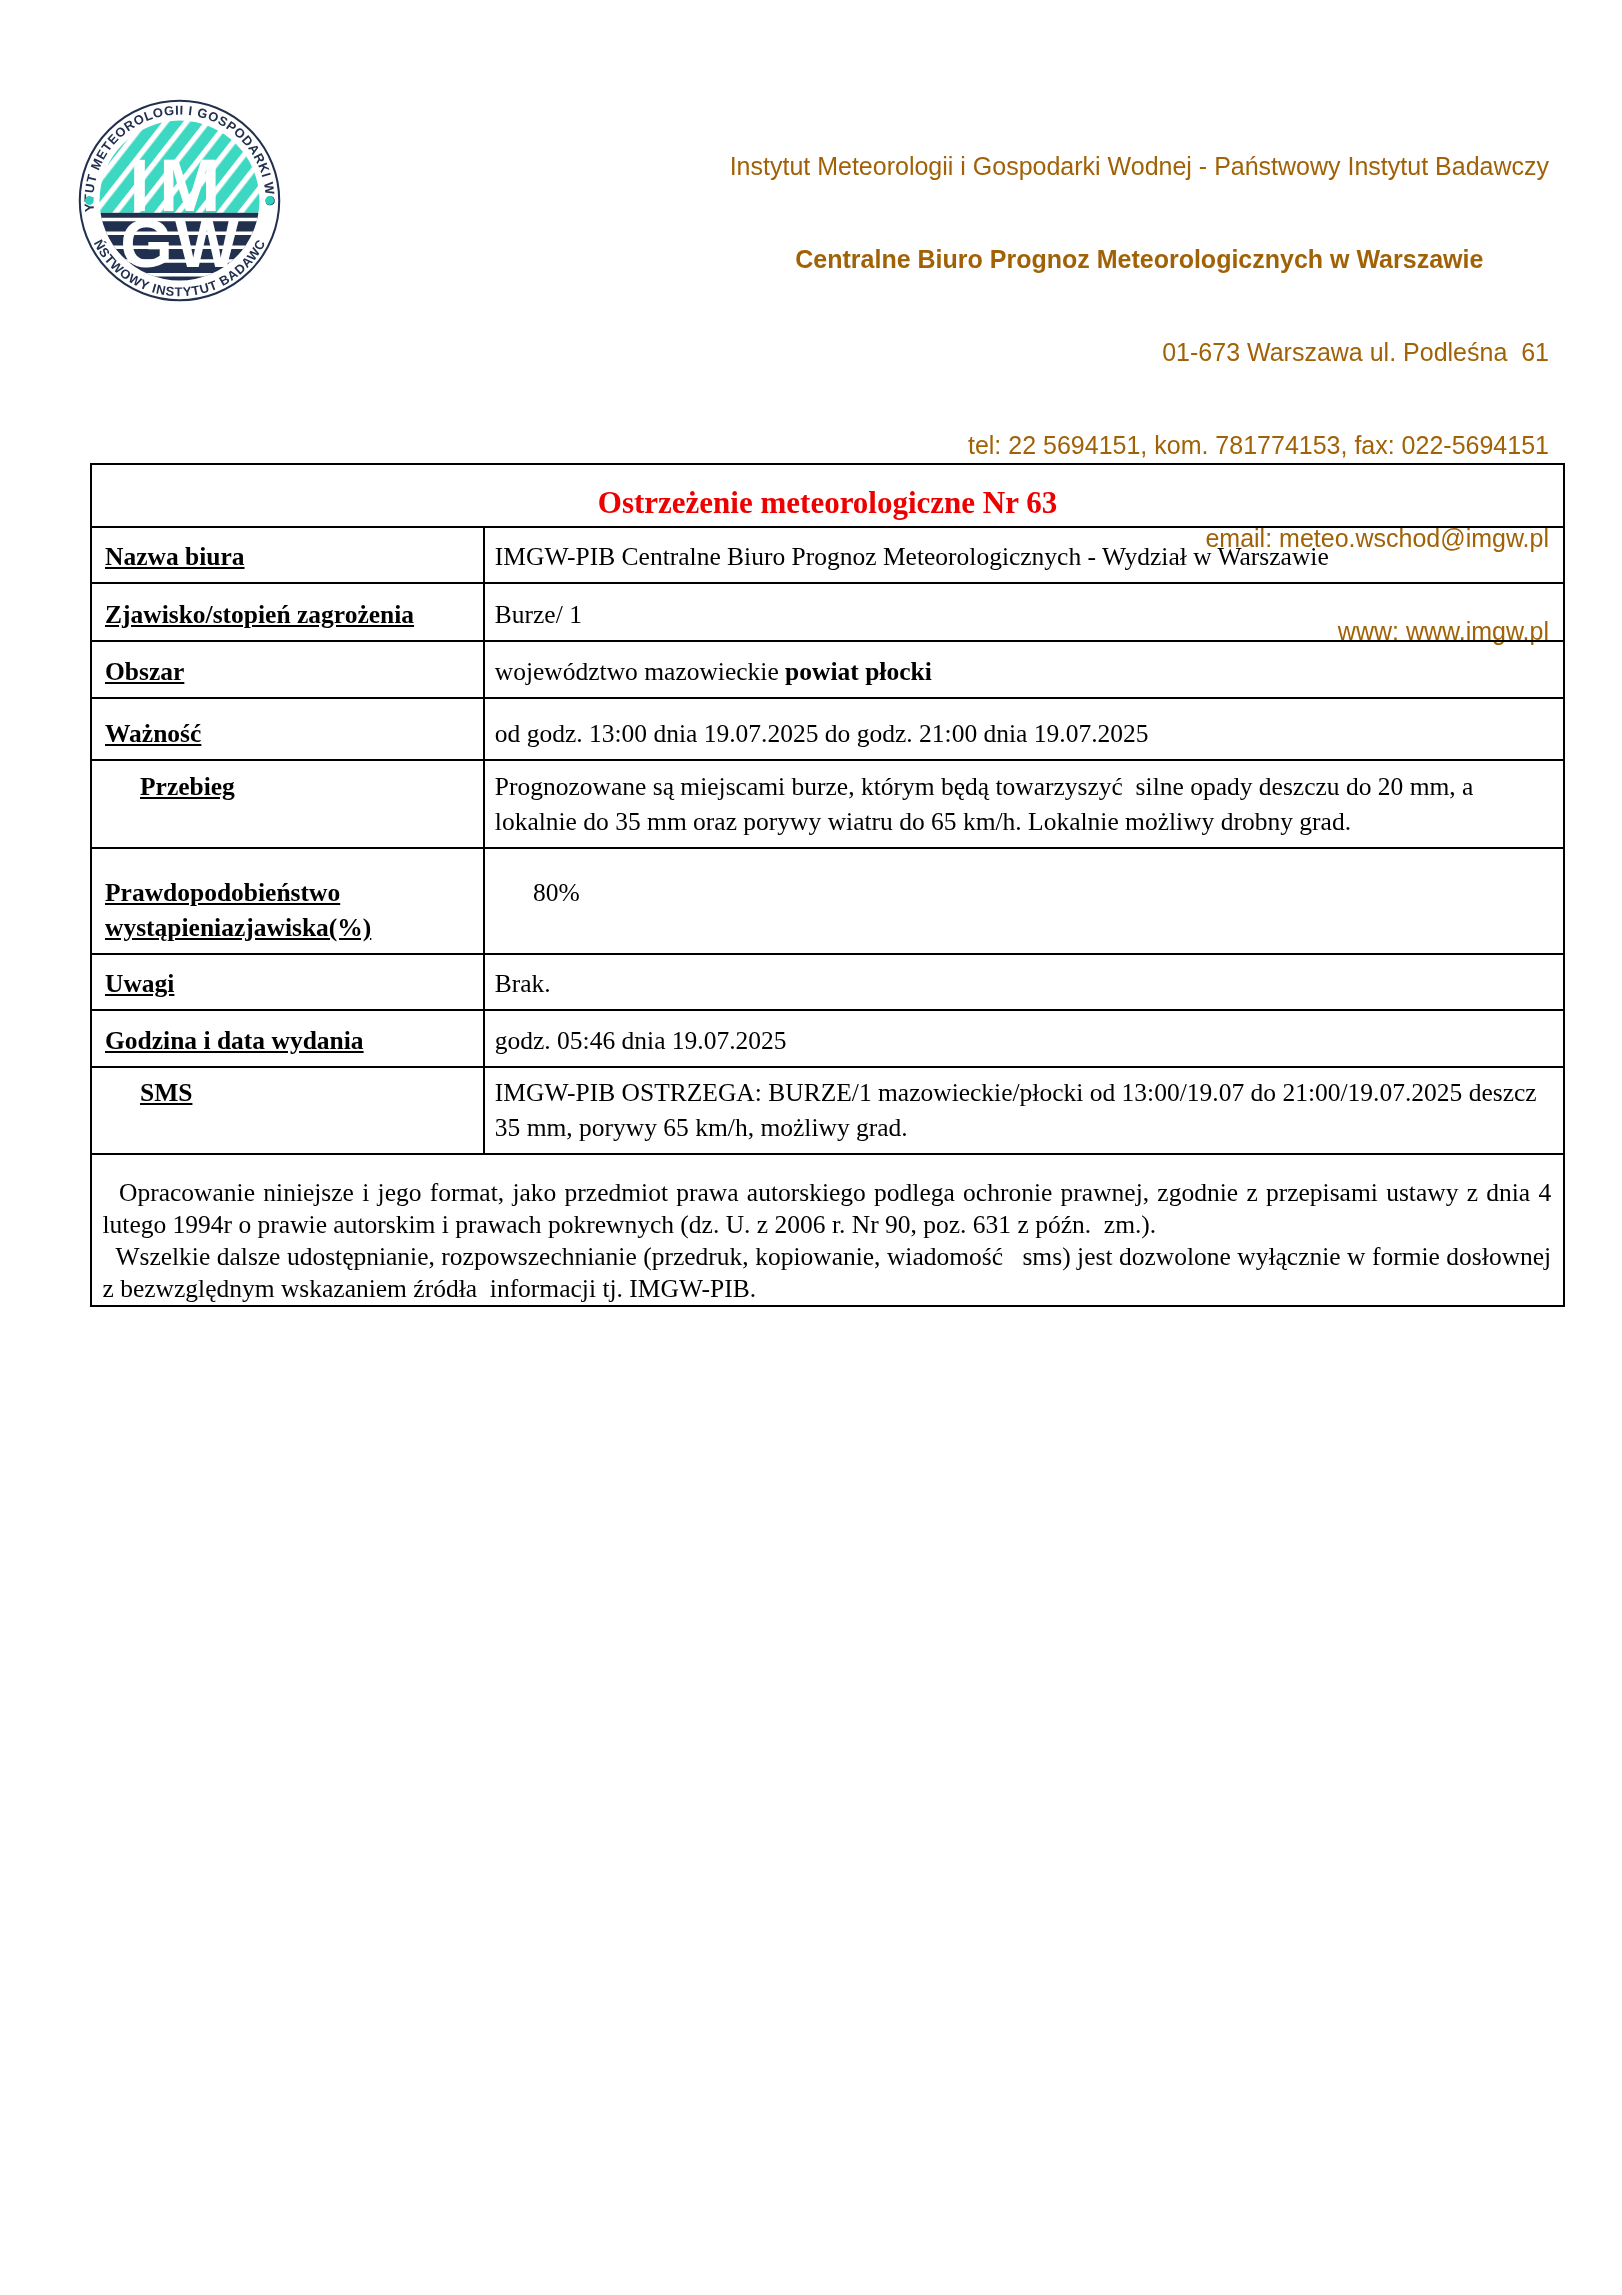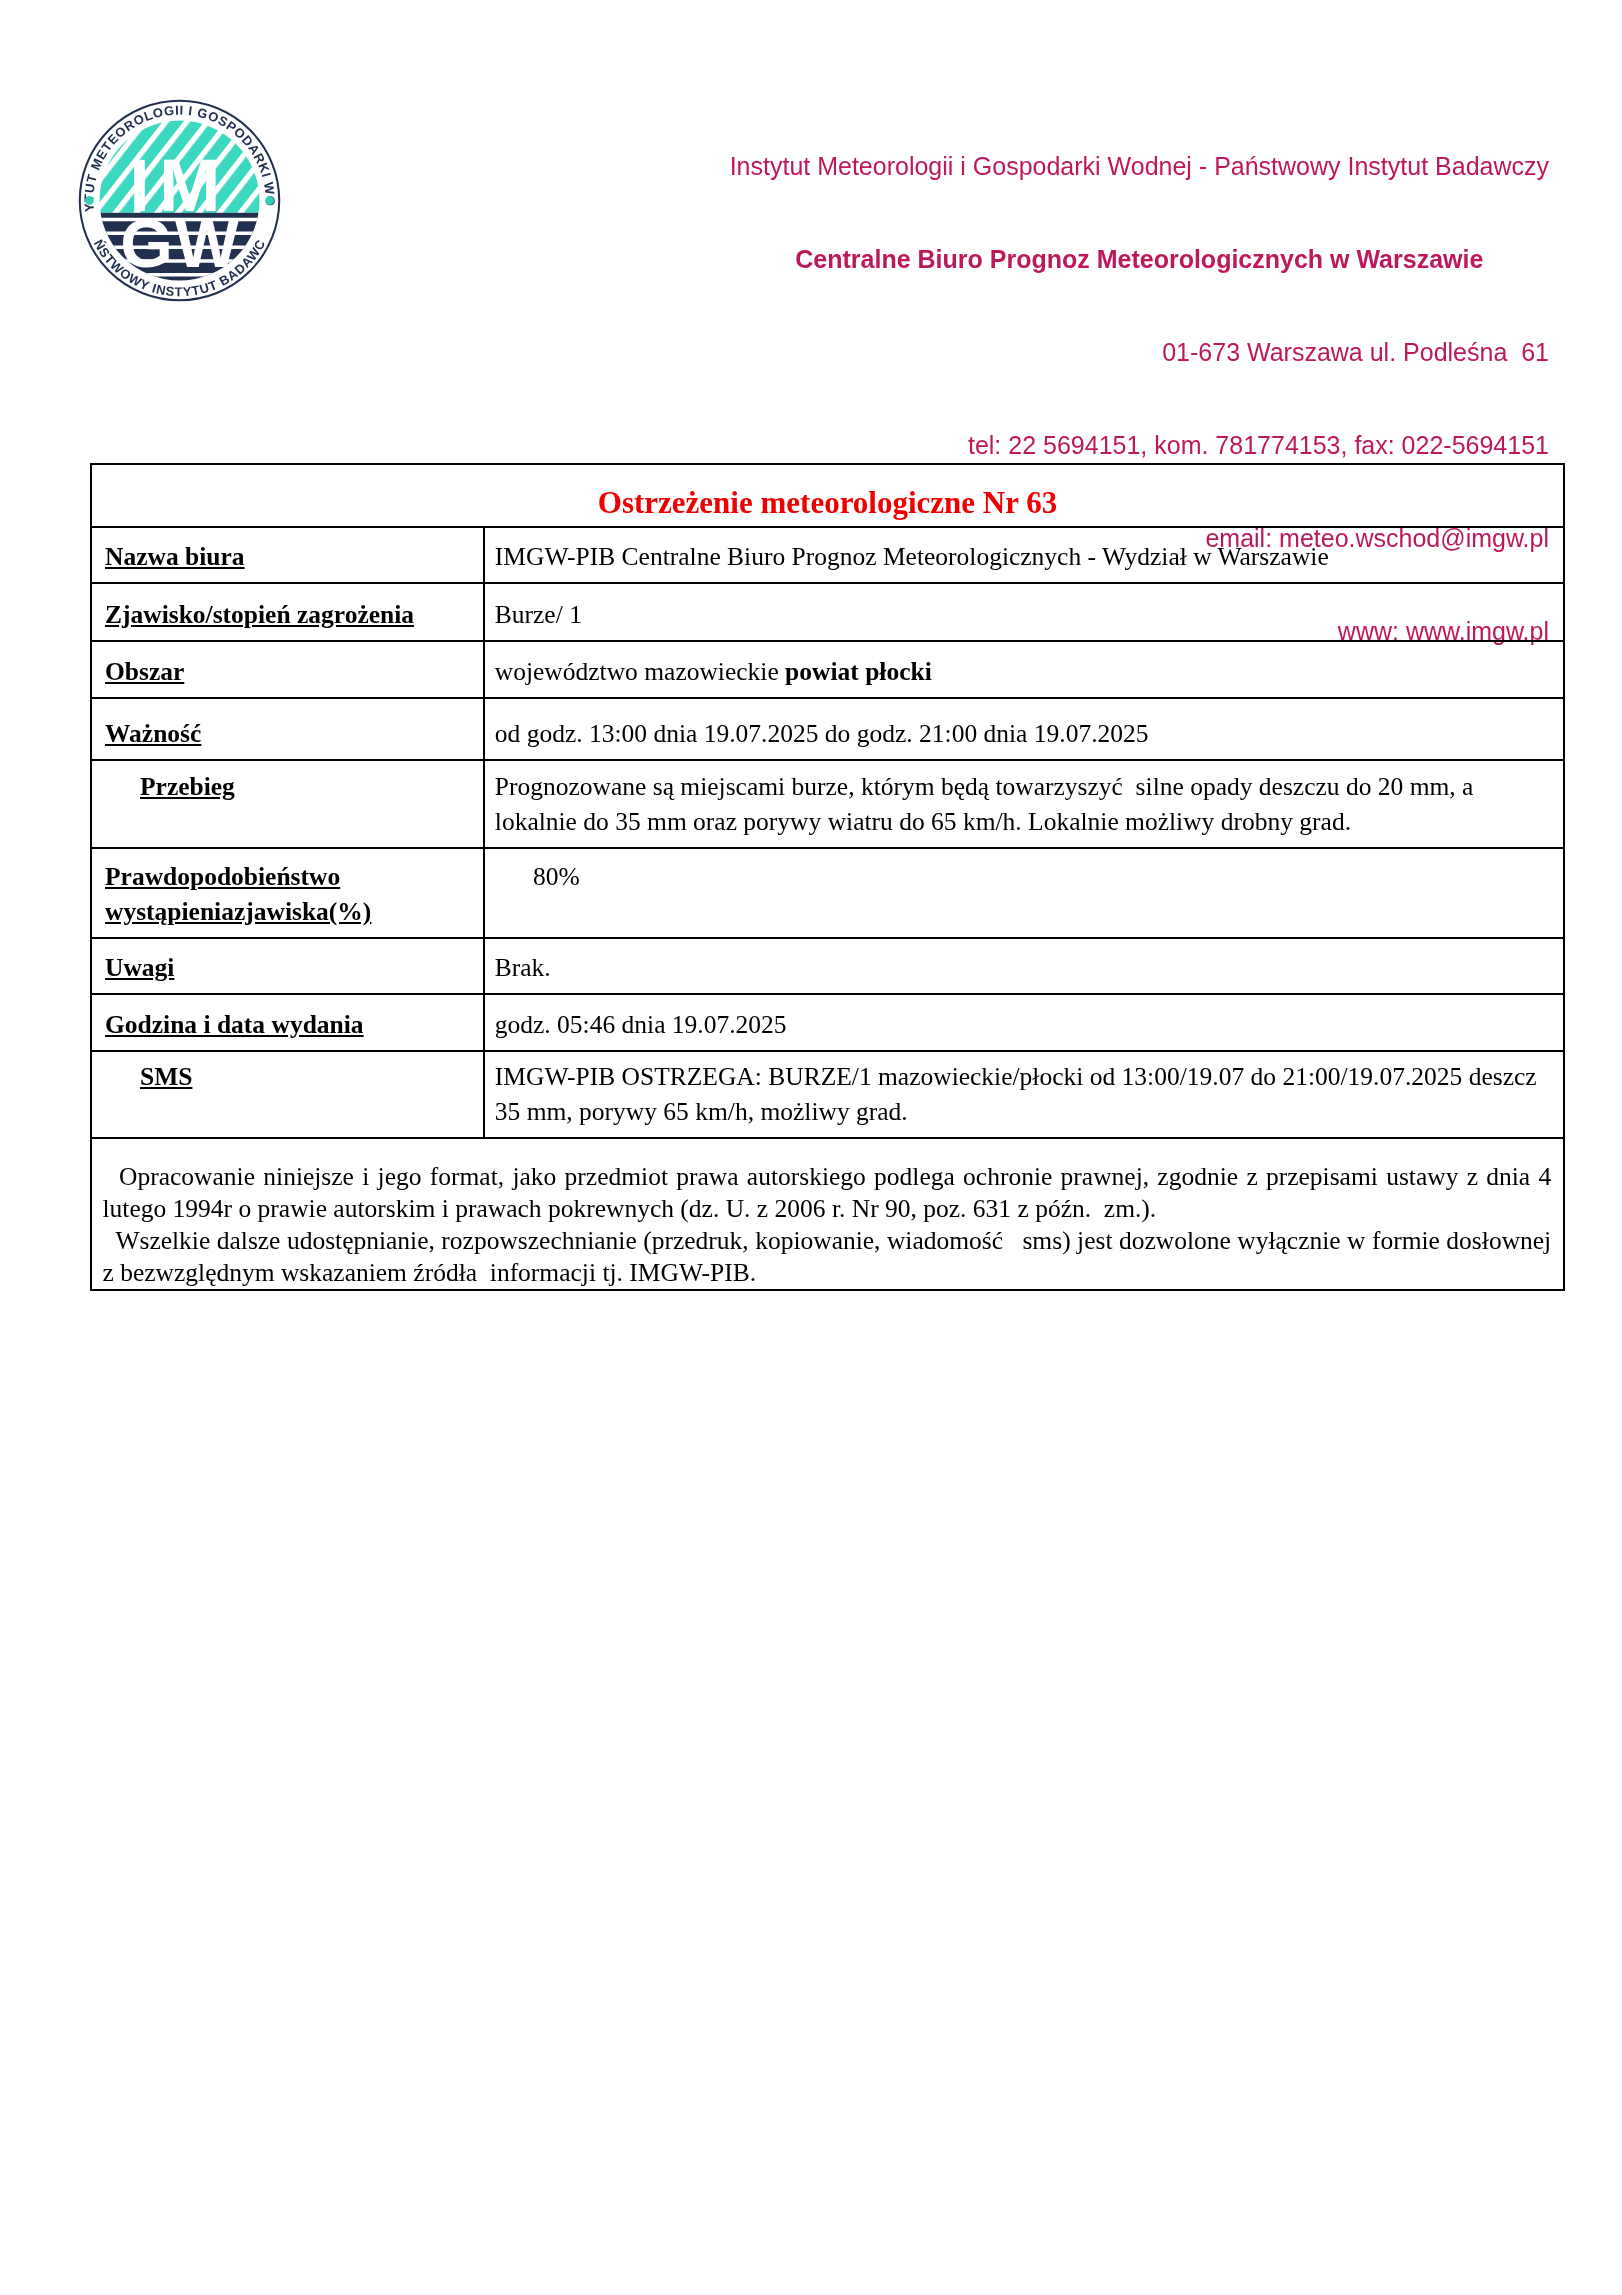--- a/index.html
+++ b/index.html
@@ -24,21 +24,21 @@
     width: 205px;
     height: 205px;
   }
   .logo svg { width: 100%; height: 100%; display: block; }
 
   .header-block {
     position: absolute;
     top: 89px;
     right: 73px;
     text-align: right;
-    color: #be185d;
+    color: #a16207;
     font-family: "Liberation Sans", sans-serif;
     font-size: 25px;
     line-height: 31px;
     white-space: pre;
   }
   .header-line.bold { font-weight: bold; text-align: center; }
 
   
   table.warning {
     position: absolute;
@@ -69,21 +69,21 @@
   }
   td.raise { padding-bottom: 43px; padding-left: 48px; }   
   .prewrap { white-space: pre-wrap; }
 
   tr.r-title  { height:  63px; }
   tr.r0       { height:  56px; }
   tr.r1       { height:  58px; }
   tr.r2       { height:  57px; }
   tr.r3       { height:  62px; }
   tr.r4       { height: 88px; }
-  tr.r5       { height: 90px; }
+  tr.r5       { height: 106px; }
   tr.r6       { height:  56px; }
   tr.r7       { height:  57px; }
   tr.r8       { height: 87px; }
   tr.r-footer { height: 152px; }
 
   td.cell-title {
     text-align: center;
     vertical-align: bottom;
     padding: 0 0 6.5px 0;
     font-weight: bold;

